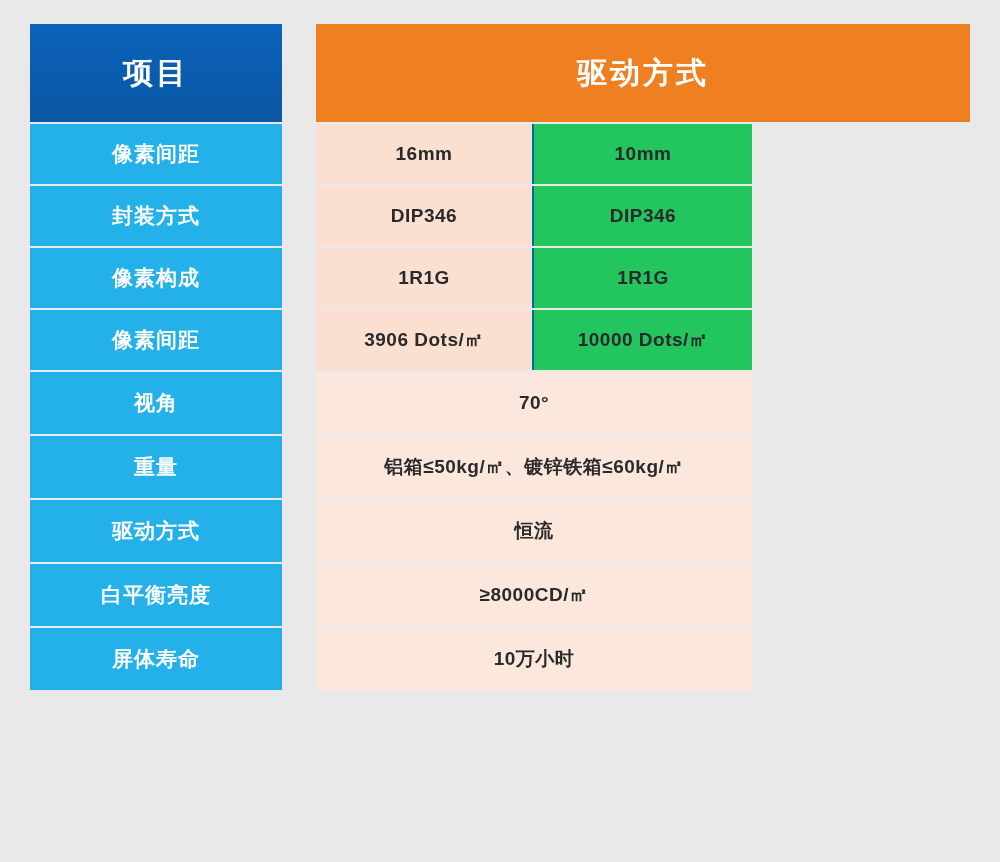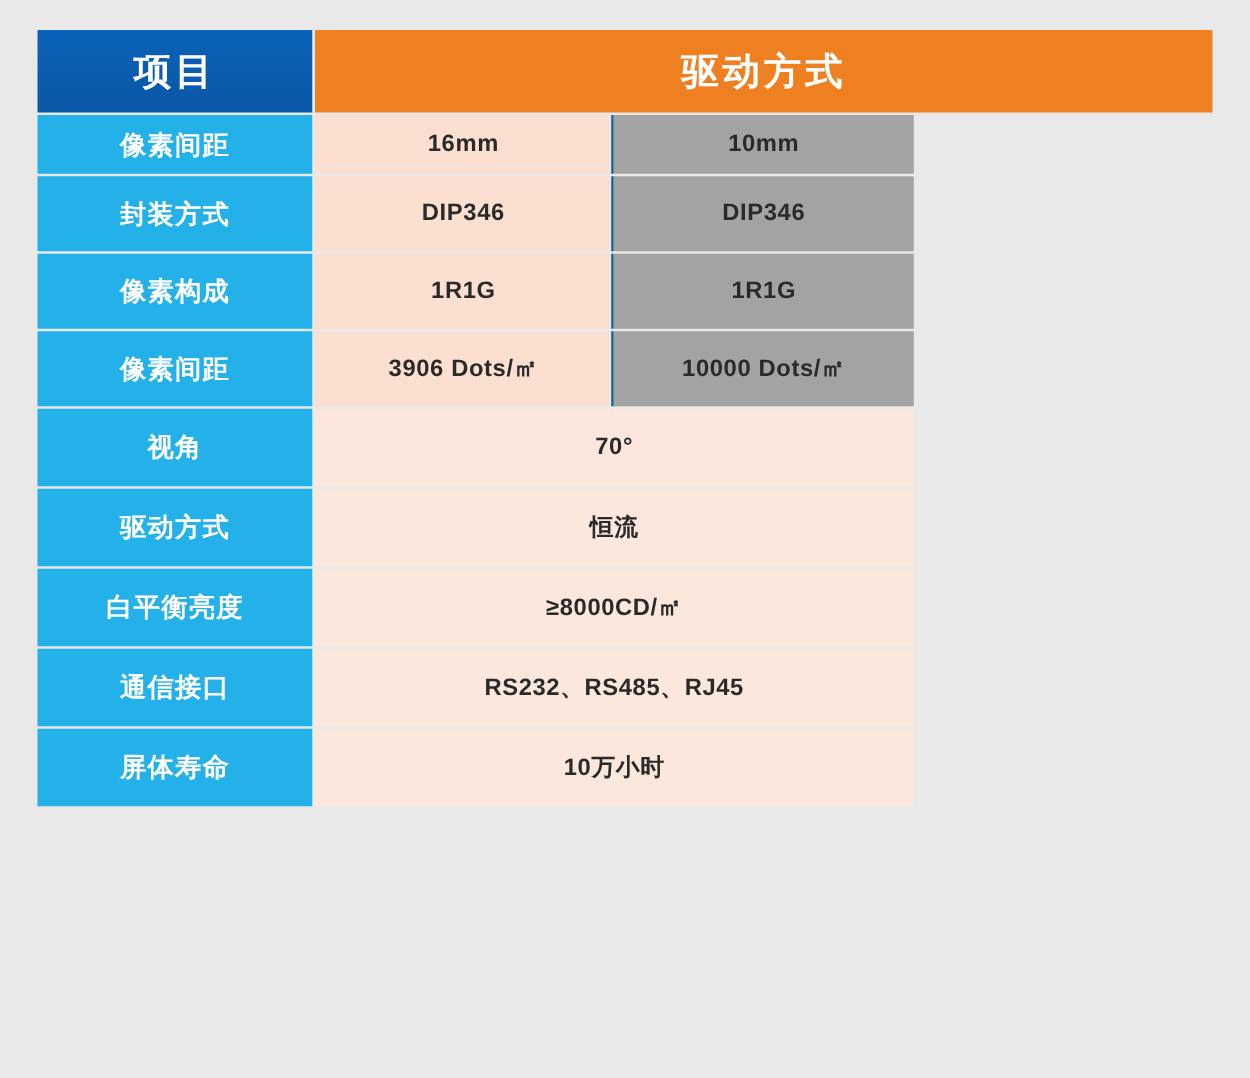--- a/index.html
+++ b/index.html
@@ -21,21 +21,21 @@
     height: 815px;
     background: #e9e9e9;
   }
   table.spec {
     width: 940px;
     border-collapse: separate;
     border-spacing: 0 2px;
     table-layout: fixed;
   }
   table.spec td, table.spec th {
-    padding: 0;
+    padding: 16px;
     margin: 0;
     vertical-align: middle;
     text-align: center;
   }
   
   .hdr-item {
     width: 220px;
     height: 66px;
     background: #0a5fb4;
     background: linear-gradient(180deg,#0b62b8 0%,#0a57a6 100%);
@@ -73,21 +73,21 @@
     letter-spacing: 0.5px;
   }
   .val.pale {
     background: #fbe7dc;
   }
   .val-split-left {
     background: #fbe0d2;
     border-right: 2px solid #0369a1;
   }
   .val-split-right {
-    background: #a3a3a3;
+    background: #22c55e;
   }
   .r-h-58 { height: 47px; margin-left: 20px; }
   .r-h-60 { height: 60px; }
   .r-h-62 { height: 62px; }
 </style>
 </head>
 <body>
 
 <div class="sheet">
   <table class="spec">
@@ -125,39 +125,39 @@
         <td class="val val-split-left">3906 Dots/㎡</td>
         <td class="val val-split-right">10000 Dots/㎡</td>
       </tr>
 
       <tr class="r-h-62">
         <td class="lbl">视角</td>
         <td class="spacer-col"></td>
         <td class="val pale" colspan="2">70°</td>
       </tr>
 
+      <tr class="r-h-62">
+        <td class="lbl">重量</td>
+        <td class="spacer-col"></td>
+        <td class="val pale" colspan="2">铝箱≤50kg/㎡、镀锌铁箱≤60kg/㎡</td>
+      </tr>
 
       <tr class="r-h-62">
         <td class="lbl">驱动方式</td>
         <td class="spacer-col"></td>
         <td class="val pale" colspan="2">恒流</td>
       </tr>
 
       <tr class="r-h-62">
         <td class="lbl">白平衡亮度</td>
         <td class="spacer-col"></td>
         <td class="val pale" colspan="2">≥8000CD/㎡</td>
       </tr>
 
 
-      <tr class="r-h-62">
-        <td class="lbl">通信接口</td>
-        <td class="spacer-col"></td>
-        <td class="val pale" colspan="2">RS232、RS485、RJ45</td>
-      </tr>
 
 
       <tr class="r-h-62">
         <td class="lbl">屏体寿命</td>
         <td class="spacer-col"></td>
         <td class="val pale" colspan="2">10万小时</td>
       </tr>
     </tbody>
   </table>
 </div>

